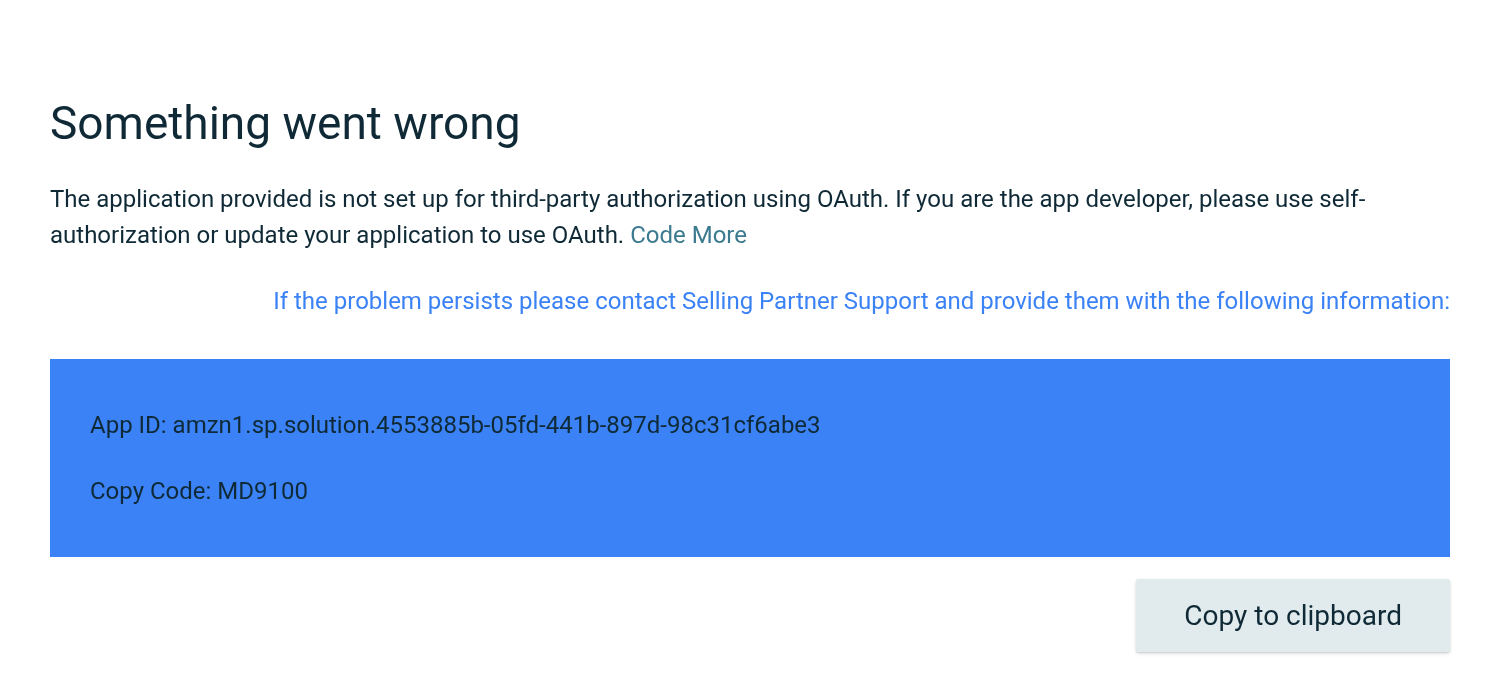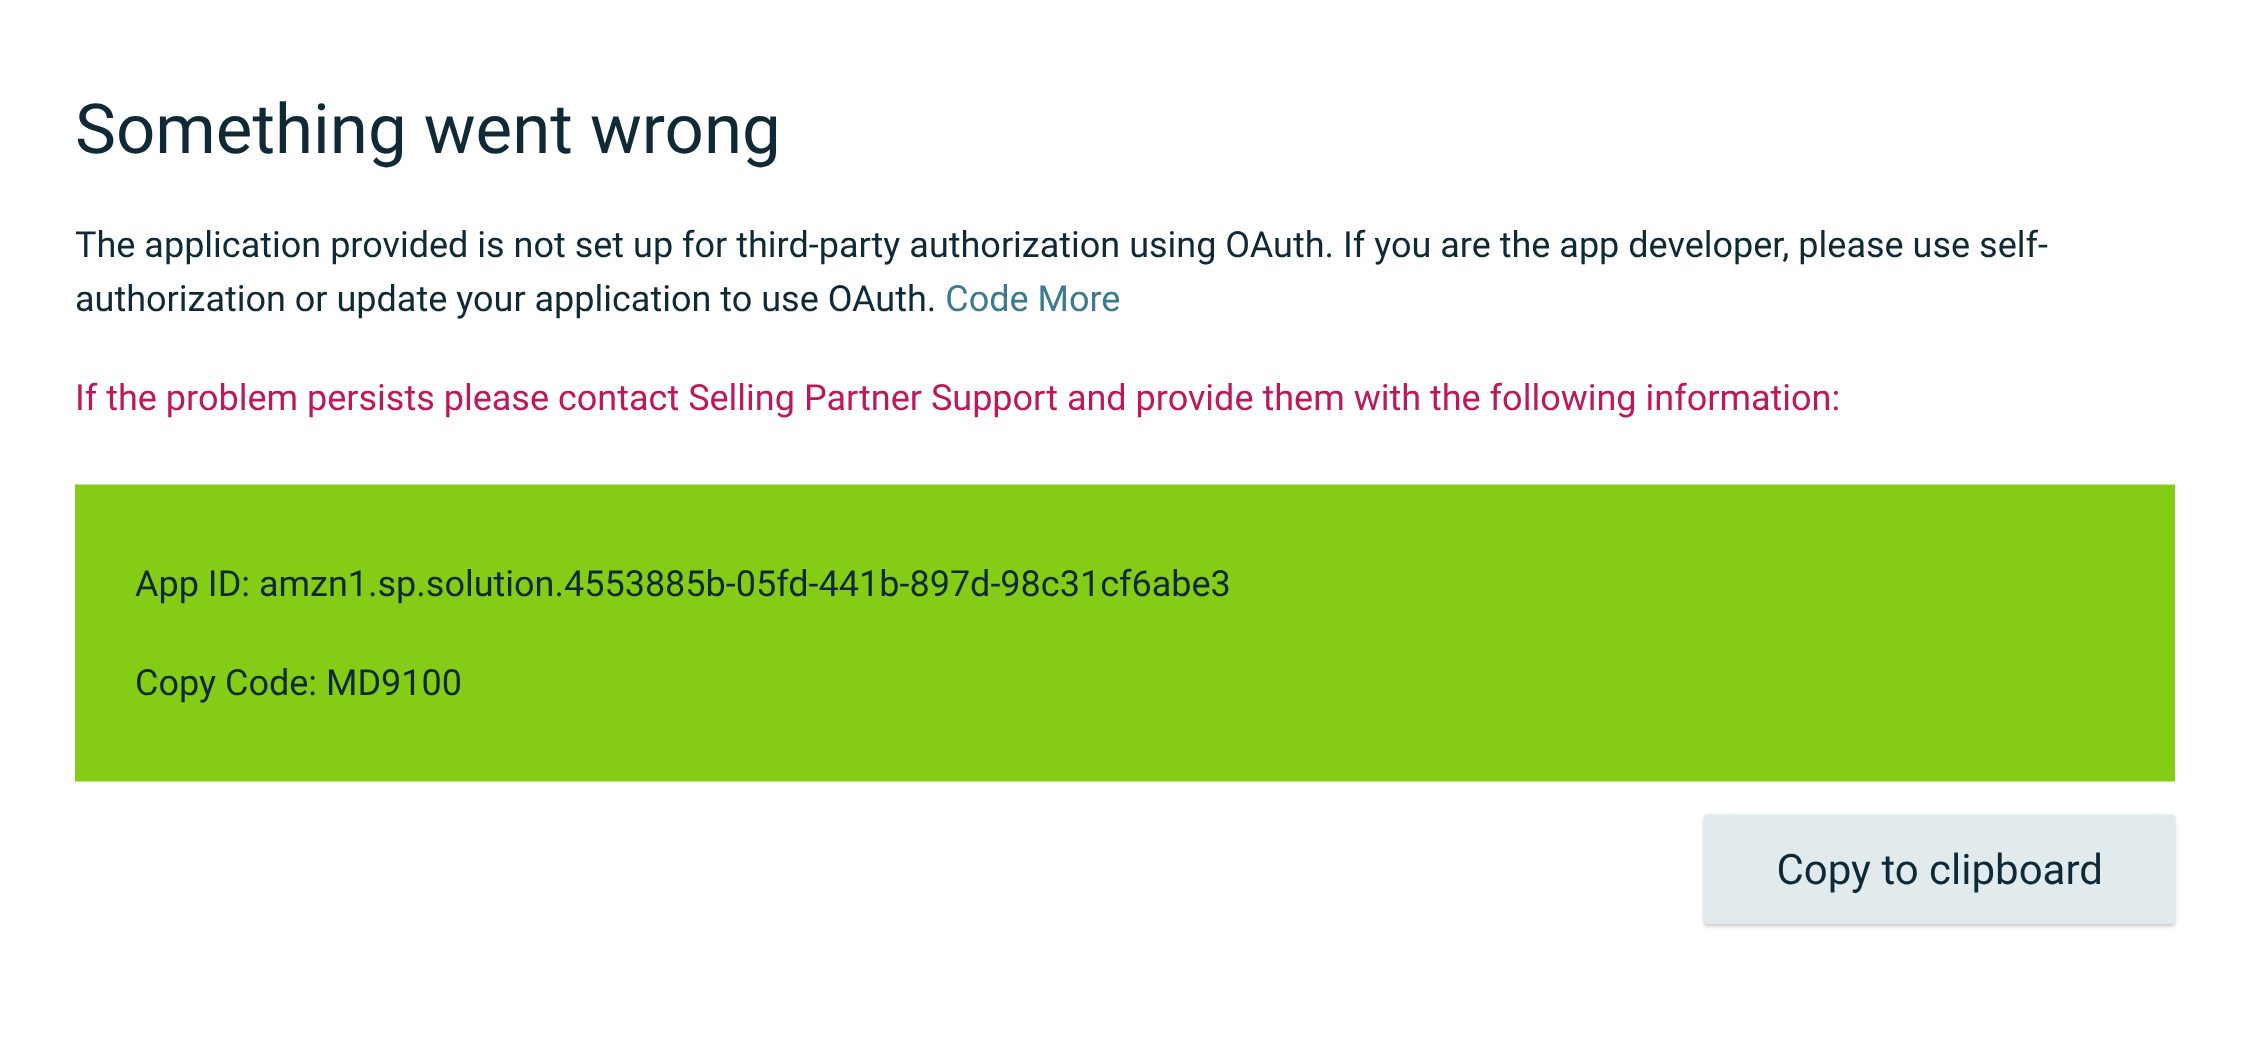--- a/index.html
+++ b/index.html
@@ -9,20 +9,21 @@
     }
     body {
       font-family: -apple-system, BlinkMacSystemFont, "Segoe UI", Roboto, Helvetica, Arial, sans-serif;
       background: #ffffff;
       color: #0f2a36;
       padding: 60px 50px 50px 50px;
       width: 1512px;
     }
     .container {
       max-width: 1400px;
+      margin-top: 36px;
     }
     h1 {
       font-size: 46px;
       font-weight: 400;
       color: #0f2a36;
       margin-bottom: 30px;
       line-height: 1.2;
     }
     .description {
       font-size: 24px;
@@ -30,25 +31,26 @@
       color: #0f2a36;
       margin-bottom: 30px;
     }
     .description a {
       color: #3b7a8f;
       text-decoration: none;
     }
     .persist-text {
       font-size: 24px;
       line-height: 1.5;
-      color: #be185d;
+      color: #3b82f6;
       margin-bottom: 40px;
+      text-align: right;
     }
     .info-box {
-      background: #84cc16;
+      background: #3b82f6;
       padding: 48px 40px;
       margin-bottom: 22px;
     }
     .info-box p {
       font-size: 24px;
       line-height: 1.5;
       color: #0f2a36;
       margin-bottom: 30px;
     }
     .info-box p:last-child {

